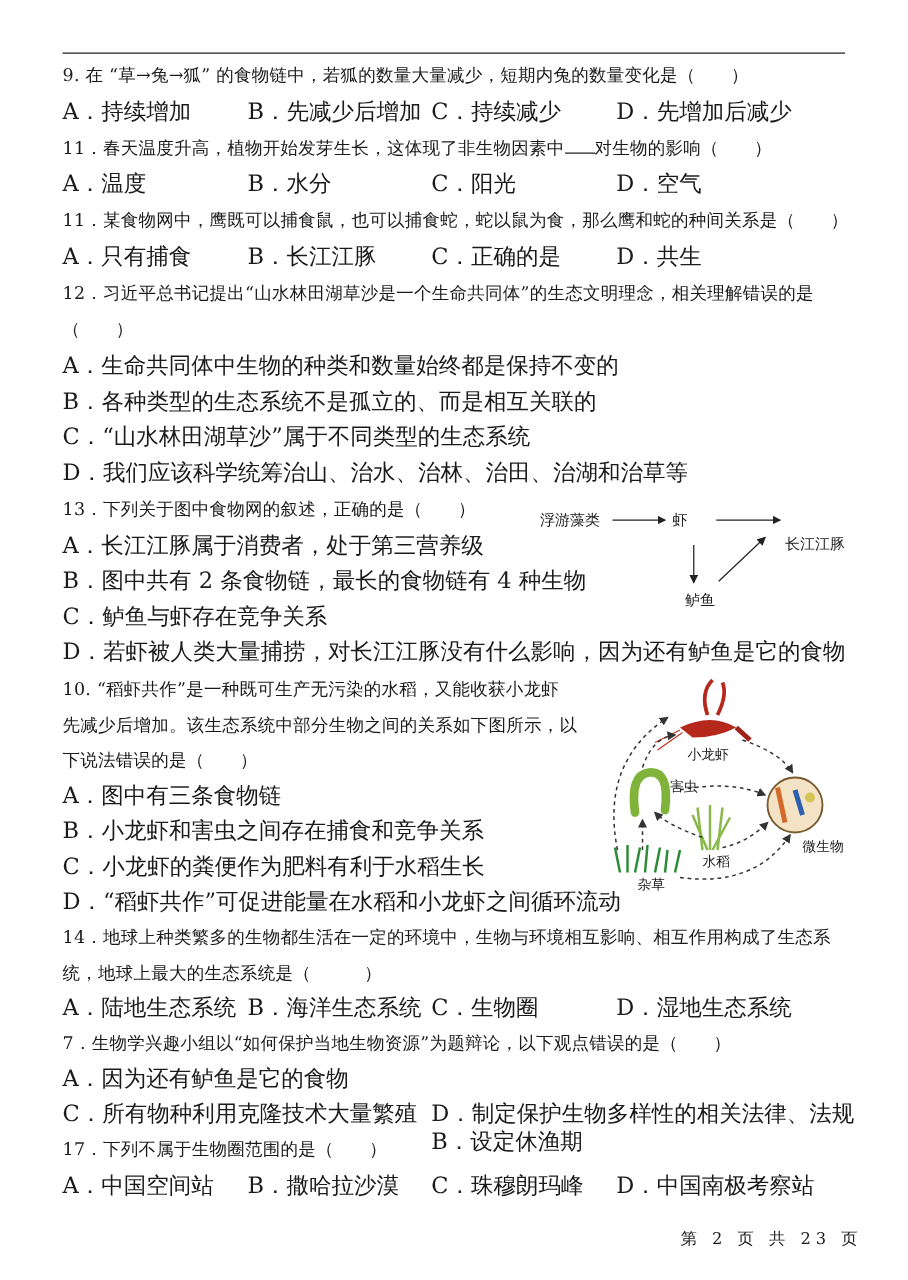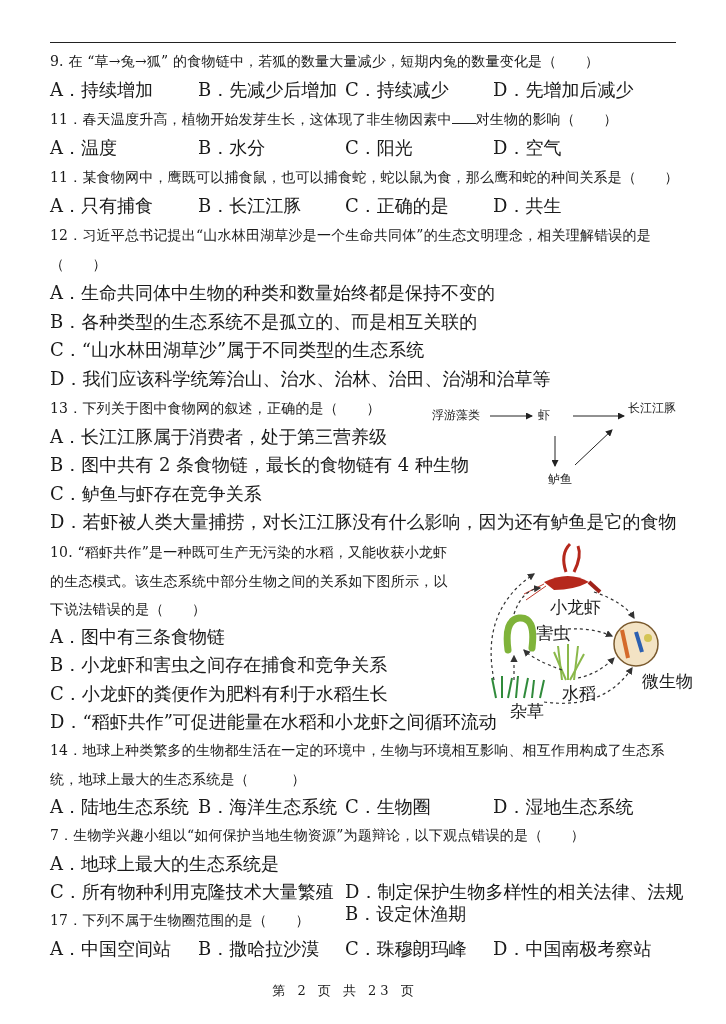--- a/index.html
+++ b/index.html
@@ -2,24 +2,24 @@
 <html><head>
 <meta charset="utf-8">
 <style>
   html, body { margin:0; padding:0; background:#ffffff; }
   body { width:726px; height:1024px; position:relative; overflow:hidden;
          font-family:"DejaVu Serif","Liberation Serif",serif; color:#1a1a1a; }
   .rule { position:absolute; left:50px; top:42px; width:626px; height:1px; background:#222; }
   .ln { position:absolute; left:50px; font-size:14px; line-height:18px; white-space:nowrap; letter-spacing:0.2px; }
   .opt { position:absolute; font-size:18px; line-height:18px; white-space:nowrap; }
   .blank { display:inline-block; width:24px; border-bottom:1.5px solid #222; height:12px; vertical-align:baseline; }
-  .fw { position:absolute; font-family:Liberation Mono, monospace; font-size:12px; line-height:14px; white-space:nowrap; }
-  .footer { position:absolute; top:982px; left:0; width:690px; text-align:center; font-size:13px; letter-spacing:4px; }
+  .fw { position:absolute; font-family:Liberation Serif, serif; font-size:12px; line-height:14px; white-space:nowrap; }
+  .footer { position:absolute; top:982px; left:0; width:690px; text-align:right; font-size:13px; letter-spacing:4px; }
   .fig14 { position:absolute; left:474px; top:540px; width:216px; height:176px; }
-  .fig14 .lbl { position:absolute; font-family:Liberation Mono, monospace; font-size:17px; white-space:nowrap; }
+  .fig14 .lbl { position:absolute; font-family:Liberation Mono, monospace; font-size:11px; white-space:nowrap; }
 </style>
 </head>
 <body>
 
 <div class="rule"></div>
 
 <div class="ln" style="top:52px">9. 在 “草→兔→狐” 的食物链中，若狐的数量大量减少，短期内兔的数量变化是（　　）</div>
 <div class="opt" style="top:81px;left:50px">A．持续增加</div>
 <div class="opt" style="top:81px;left:198px">B．先减少后增加</div>
 <div class="opt" style="top:81px;left:345px">C．持续减少</div>
@@ -46,37 +46,37 @@
 
 <div class="ln" style="top:399px">13．下列关于图中食物网的叙述，正确的是（　　）</div>
 <div class="opt" style="top:428px;left:50px">A．长江江豚属于消费者，处于第三营养级</div>
 <div class="opt" style="top:456px;left:50px">B．图中共有 2 条食物链，最长的食物链有 4 种生物</div>
 <div class="opt" style="top:485px;left:50px">C．鲈鱼与虾存在竞争关系</div>
 <div class="opt" style="top:513px;left:50px">D．若虾被人类大量捕捞，对长江江豚没有什么影响，因为还有鲈鱼是它的食物</div>
 
 <div>
   <div class="fw" style="left:432px;top:409px">浮游藻类</div>
   <div class="fw" style="left:538px;top:409px">虾</div>
-  <div class="fw" style="left:628px;top:402px">长江江豚</div>
+  <div class="fw" style="left:628px;top:428px">长江江豚</div>
   <div class="fw" style="left:548px;top:473px">鲈鱼</div>
   <svg style="position:absolute;left:0;top:0" width="726" height="520">
     <defs>
         <marker id="ah" markerWidth="7" markerHeight="7" refX="6" refY="3.5" orient="auto">
           <path d="M0,0 L7,3.5 L0,7 z" fill="#222"></path>
         </marker>
       </defs>
     <line x1="490" y1="416" x2="532" y2="416" stroke="#222" stroke-width="1" marker-end="url(#ah)"></line>
     <line x1="573" y1="416" x2="624" y2="416" stroke="#222" stroke-width="1" marker-end="url(#ah)"></line>
     <line x1="555" y1="436" x2="555" y2="466" stroke="#222" stroke-width="1" marker-end="url(#ah)"></line>
     <line x1="575" y1="465" x2="612" y2="430" stroke="#222" stroke-width="1" marker-end="url(#ah)"></line>
   </svg>
 </div>
 
 <div class="ln" style="top:543px">10. “稻虾共作”是一种既可生产无污染的水稻，又能收获小龙虾</div>
-<div class="ln" style="top:572px">的生态模式。该生态系统中部分生物之间的关系如下图所示，以</div>
+<div class="ln" style="top:572px">先减少后增加。该生态系统中部分生物之间的关系如下图所示，以</div>
 <div class="ln" style="top:600px">下说法错误的是（　　）</div>
 <div class="opt" style="top:628px;left:50px">A．图中有三条食物链</div>
 <div class="opt" style="top:656px;left:50px">B．小龙虾和害虫之间存在捕食和竞争关系</div>
 <div class="opt" style="top:685px;left:50px">C．小龙虾的粪便作为肥料有利于水稻生长</div>
 <div class="opt" style="top:713px;left:50px">D．“稻虾共作”可促进能量在水稻和小龙虾之间循环流动</div>
 
 <div class="fig14">
   <svg width="216" height="176" style="position:absolute;left:0;top:0">
     <defs>
         <marker id="dh" markerWidth="6" markerHeight="6" refX="5" refY="3" orient="auto">
@@ -136,21 +136,21 @@
 </div>
 
 <div class="ln" style="top:741px">14．地球上种类繁多的生物都生活在一定的环境中，生物与环境相互影响、相互作用构成了生态系</div>
 <div class="ln" style="top:770px">统，地球上最大的生态系统是（　　　）</div>
 <div class="opt" style="top:798px;left:50px">A．陆地生态系统</div>
 <div class="opt" style="top:798px;left:198px">B．海洋生态系统</div>
 <div class="opt" style="top:798px;left:345px">C．生物圈</div>
 <div class="opt" style="top:798px;left:493px">D．湿地生态系统</div>
 
 <div class="ln" style="top:826px">7．生物学兴趣小组以“如何保护当地生物资源”为题辩论，以下观点错误的是（　　）</div>
-<div class="opt" style="top:855px;left:50px">A．地球上最大的生态系统是</div>
+<div class="opt" style="top:855px;left:50px">A．因为还有鲈鱼是它的食物</div>
 <div class="opt" style="top:905px;left:345px">B．设定休渔期</div>
 <div class="opt" style="top:883px;left:50px">C．所有物种利用克隆技术大量繁殖</div>
 <div class="opt" style="top:883px;left:345px">D．制定保护生物多样性的相关法律、法规</div>
 
 <div class="ln" style="top:911px">17．下列不属于生物圈范围的是（　　）</div>
 <div class="opt" style="top:940px;left:50px">A．中国空间站</div>
 <div class="opt" style="top:940px;left:198px">B．撒哈拉沙漠</div>
 <div class="opt" style="top:940px;left:345px">C．珠穆朗玛峰</div>
 <div class="opt" style="top:940px;left:493px">D．中国南极考察站</div>
 

